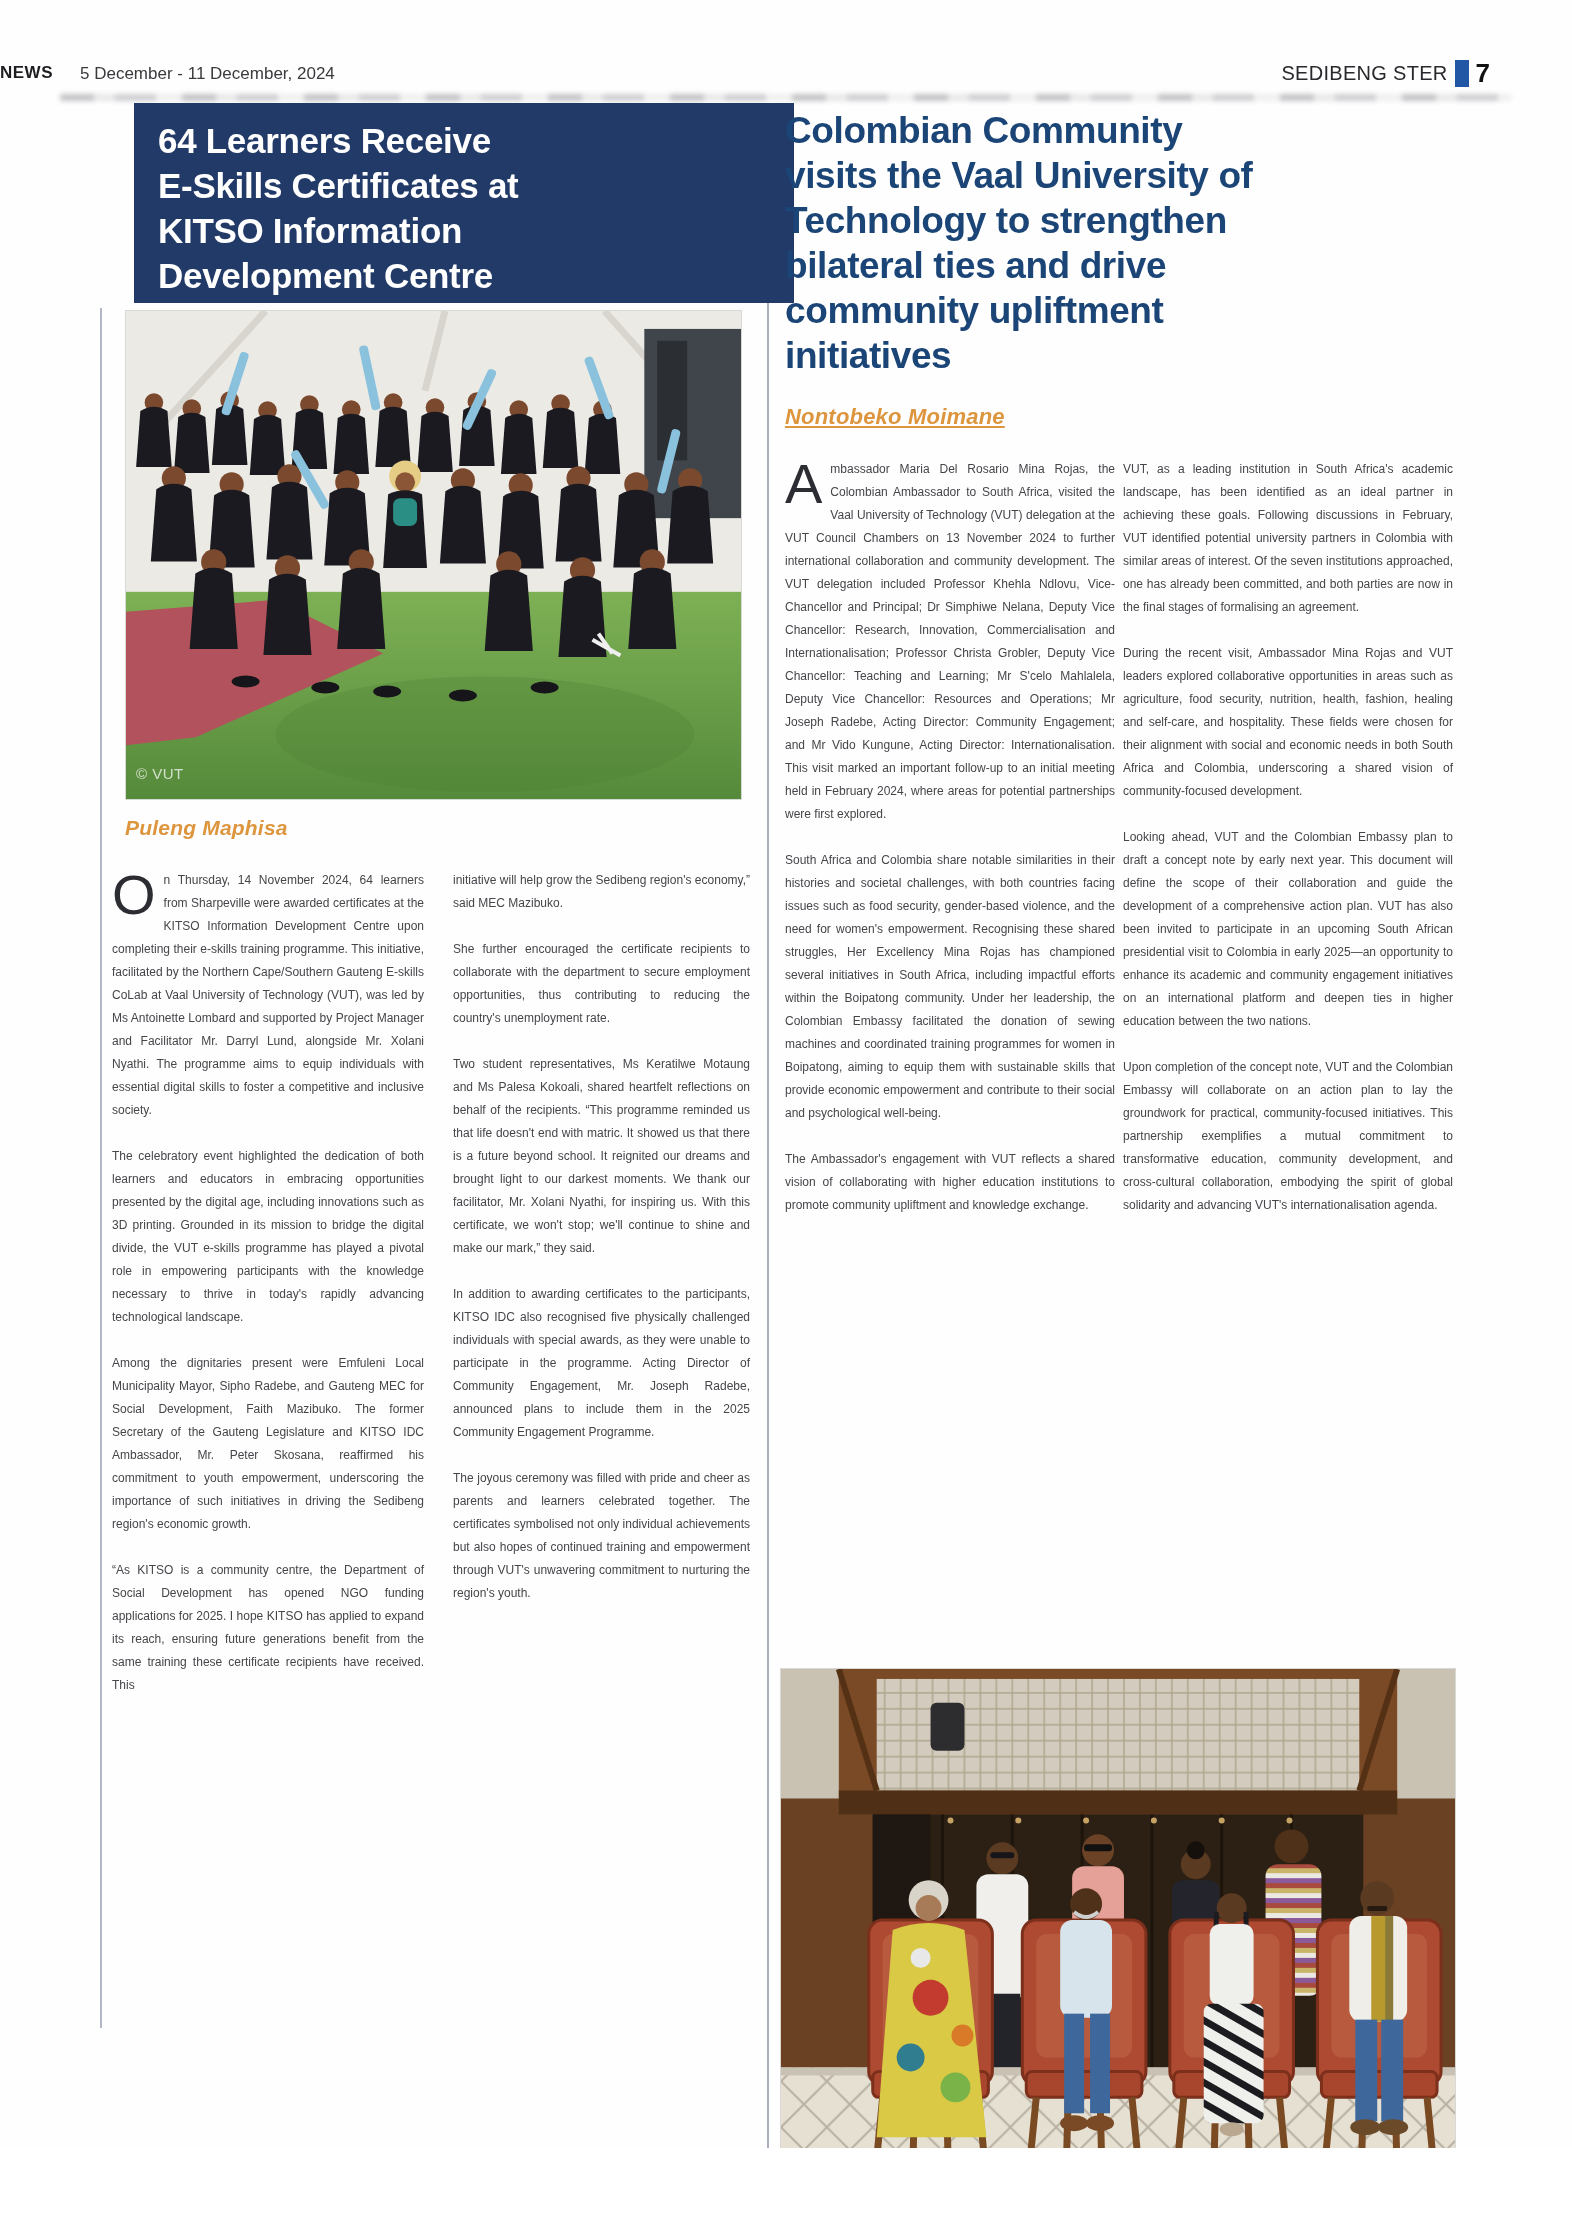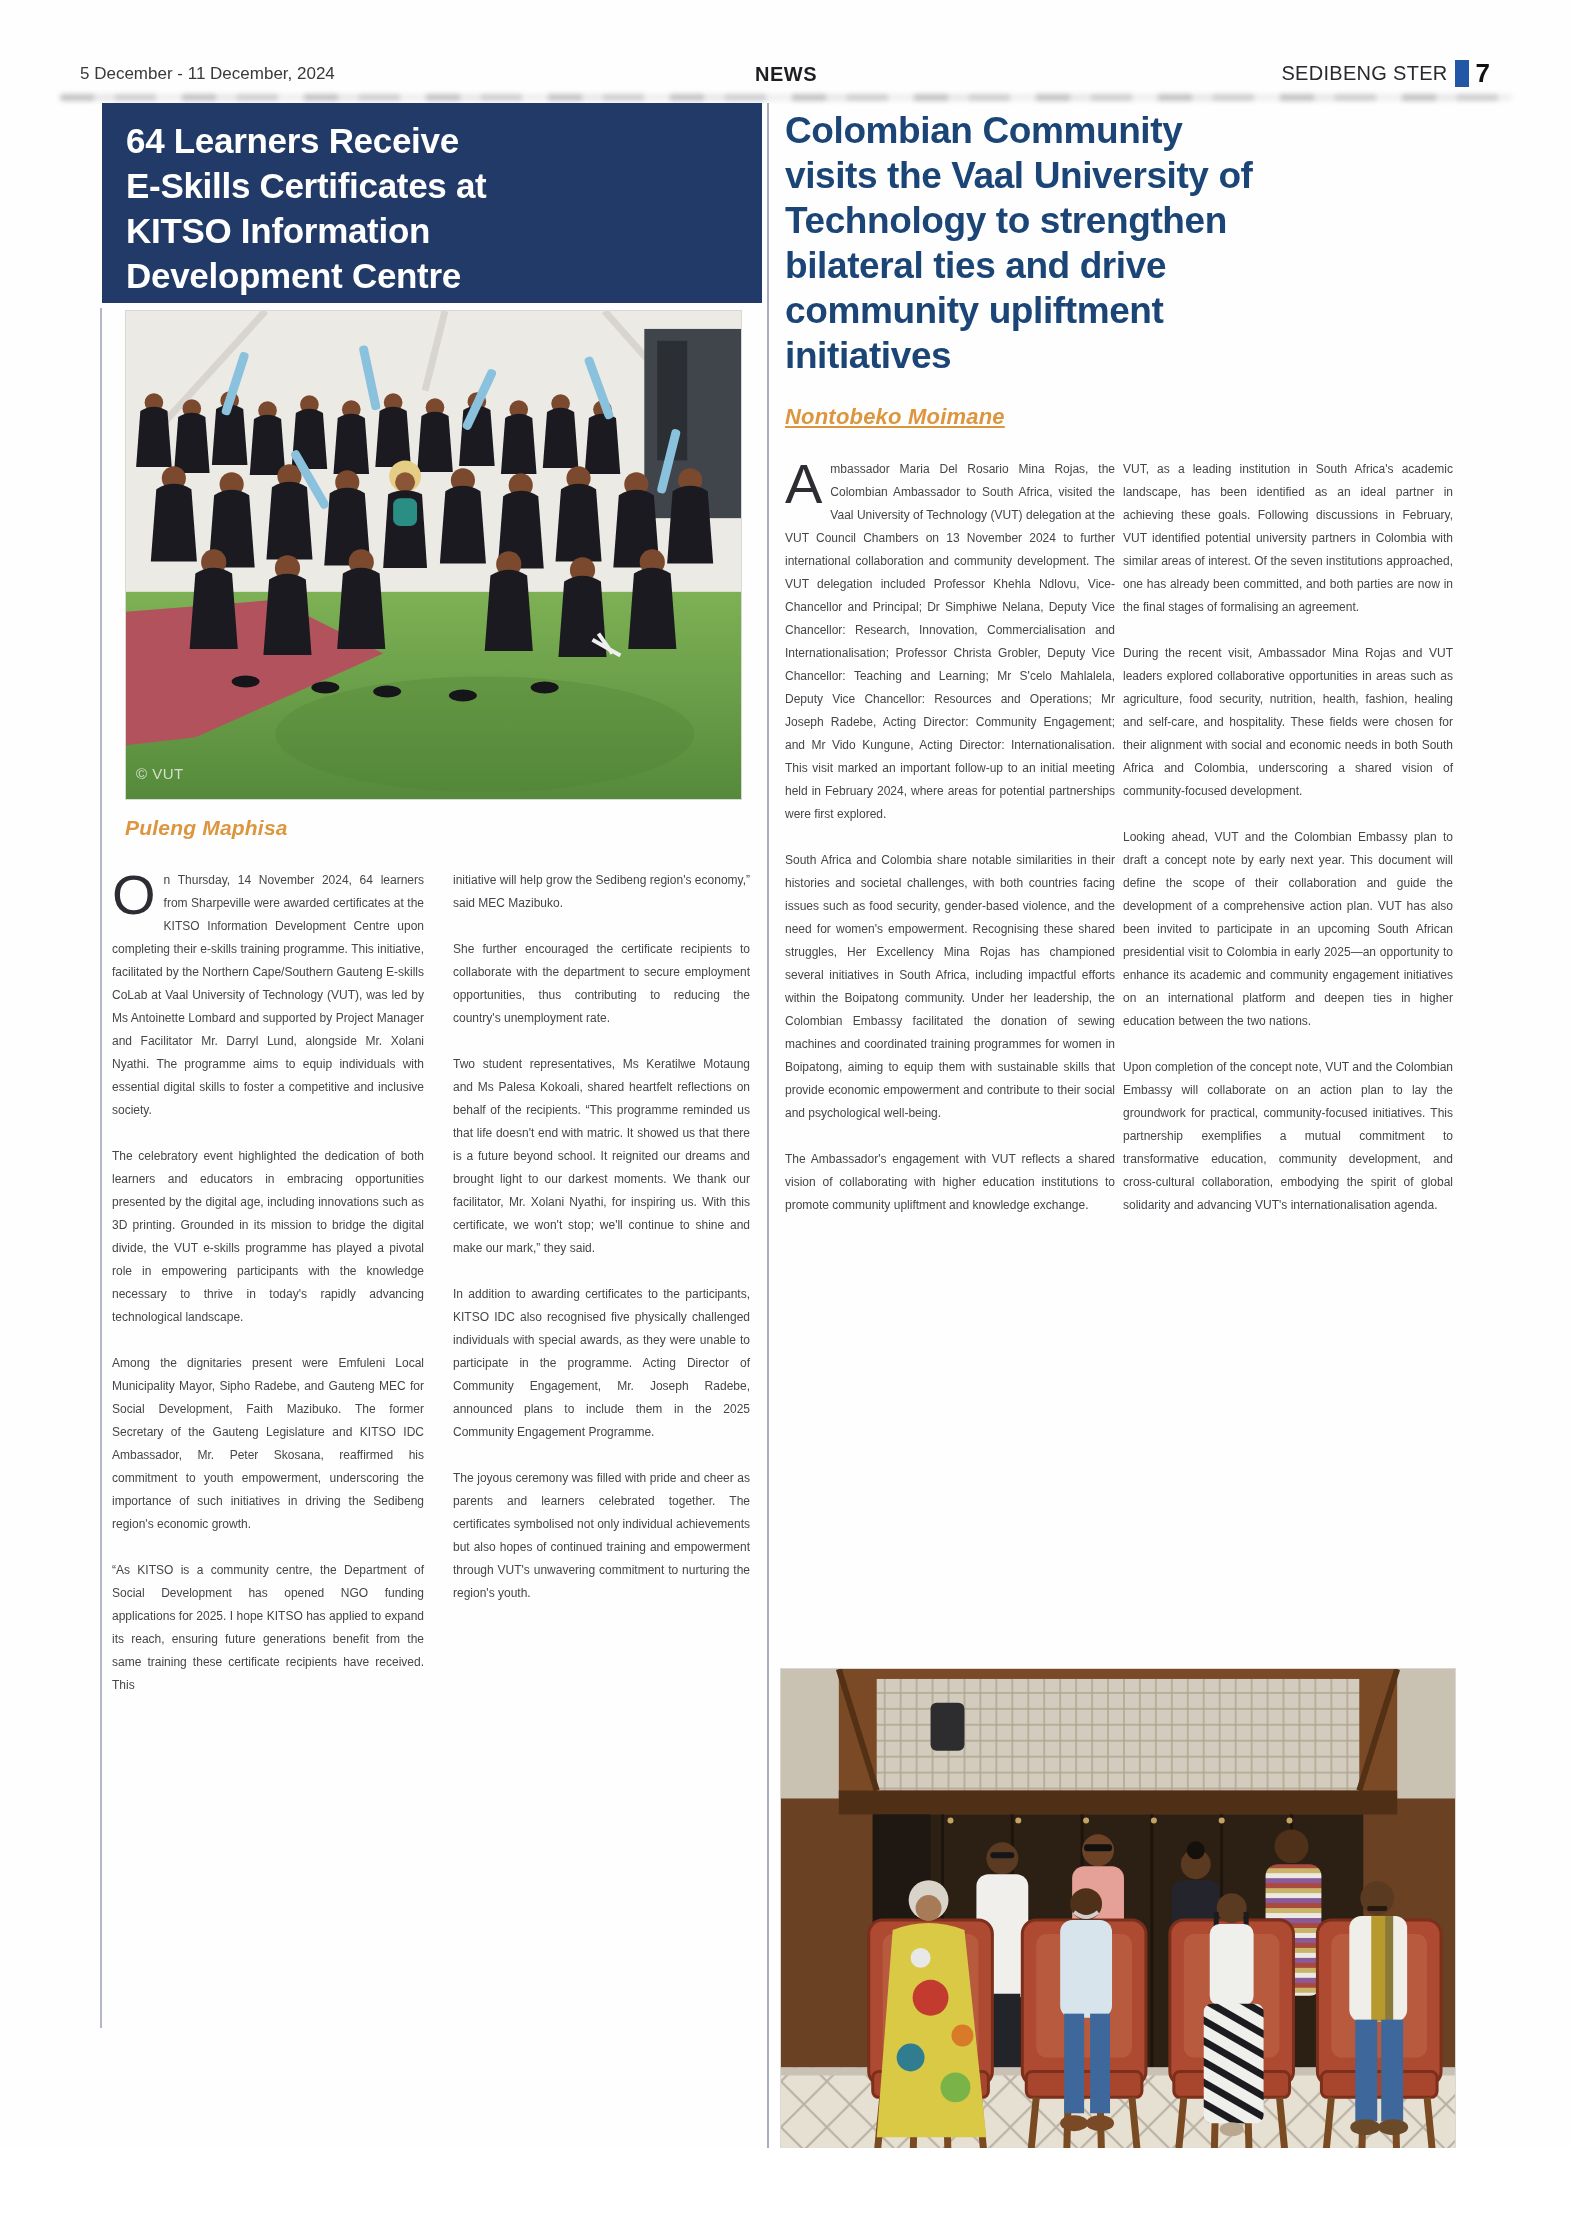--- a/index.html
+++ b/index.html
@@ -1,39 +1,39 @@
 <!DOCTYPE html>
 <html><head>
 <meta charset="utf-8">
 <style>
   html,body{margin:0;padding:0;background:#ffffff;}
   .page{position:relative;width:1572px;height:2148px;background:#fefefe;overflow:hidden;
         font-family:"Liberation Sans",sans-serif;color:#3f3f44;}
 
   
   .hdr-date{position:absolute;left:80px;top:64px;font-size:17px;color:#3a3a3e;}
-  .hdr-news{position:absolute;left:0;right:0;top:63px;text-align:center;font-weight:700;
-            font-size:20px;letter-spacing:.5px;color:#1d1d22;}
+  .hdr-news{position:absolute;left:0;right:0;top:63px;font-weight:700;
+            font-size:17px;letter-spacing:.5px;color:#1d1d22;}
   .hdr-mast{position:absolute;right:82px;top:58px;display:flex;align-items:center;gap:7px;}
   .hdr-mast .mast-name{font-size:20px;color:#28282d;letter-spacing:.3px;}
   .hdr-mast .pgblock{width:14px;height:27px;background:#2257a5;display:inline-block;}
   .hdr-mast .pgnum{font-size:26px;font-weight:700;color:#111;}
   .hdr-rule{position:absolute;left:60px;top:94px;width:1452px;height:7px;border-radius:3px;
             background:repeating-linear-gradient(90deg,#b9b9bd 0 34px,#e4e4e6 34px 55px,
             #c6c6ca 55px 96px,#ededee 96px 122px);filter:blur(2.5px);opacity:.85;}
 
   
   .vrule{position:absolute;width:2px;}
   .left-rule{left:100px;top:308px;height:1720px;background:#98a0b4;opacity:.75;}
   .article-divider{left:767px;top:103px;height:2082px;background:#a9aebc;}
 
   
   .left-article{position:absolute;left:102px;top:103px;width:660px;}
   .title-box{box-sizing:border-box;width:660px;height:200px;background:#223a67;
-             padding:15px 18px 0 24px;}
+             padding:15px 18px 0 24px;margin-left:32px;}
   .title-box .tline{font-size:35px;line-height:45px;font-weight:700;color:#ffffff;
                     letter-spacing:-.3px;}
   .photo1{position:absolute;left:23px;top:207px;width:617px;height:490px;
           border:1px solid #d8d8d4;box-sizing:border-box;overflow:hidden;}
   .photo1 svg{display:block;width:100%;height:100%;}
   .photo-credit{position:absolute;left:34px;top:662px;font-size:15px;
                 color:rgba(255,255,255,.72);letter-spacing:.5px;}
   .byline{font-weight:700;font-style:italic;color:#dd953e;font-size:21px;letter-spacing:.2px;}
   .byline-left{position:absolute;left:23px;top:713px;}
   .cols-left{position:absolute;left:10px;top:766px;display:flex;gap:29px;}

